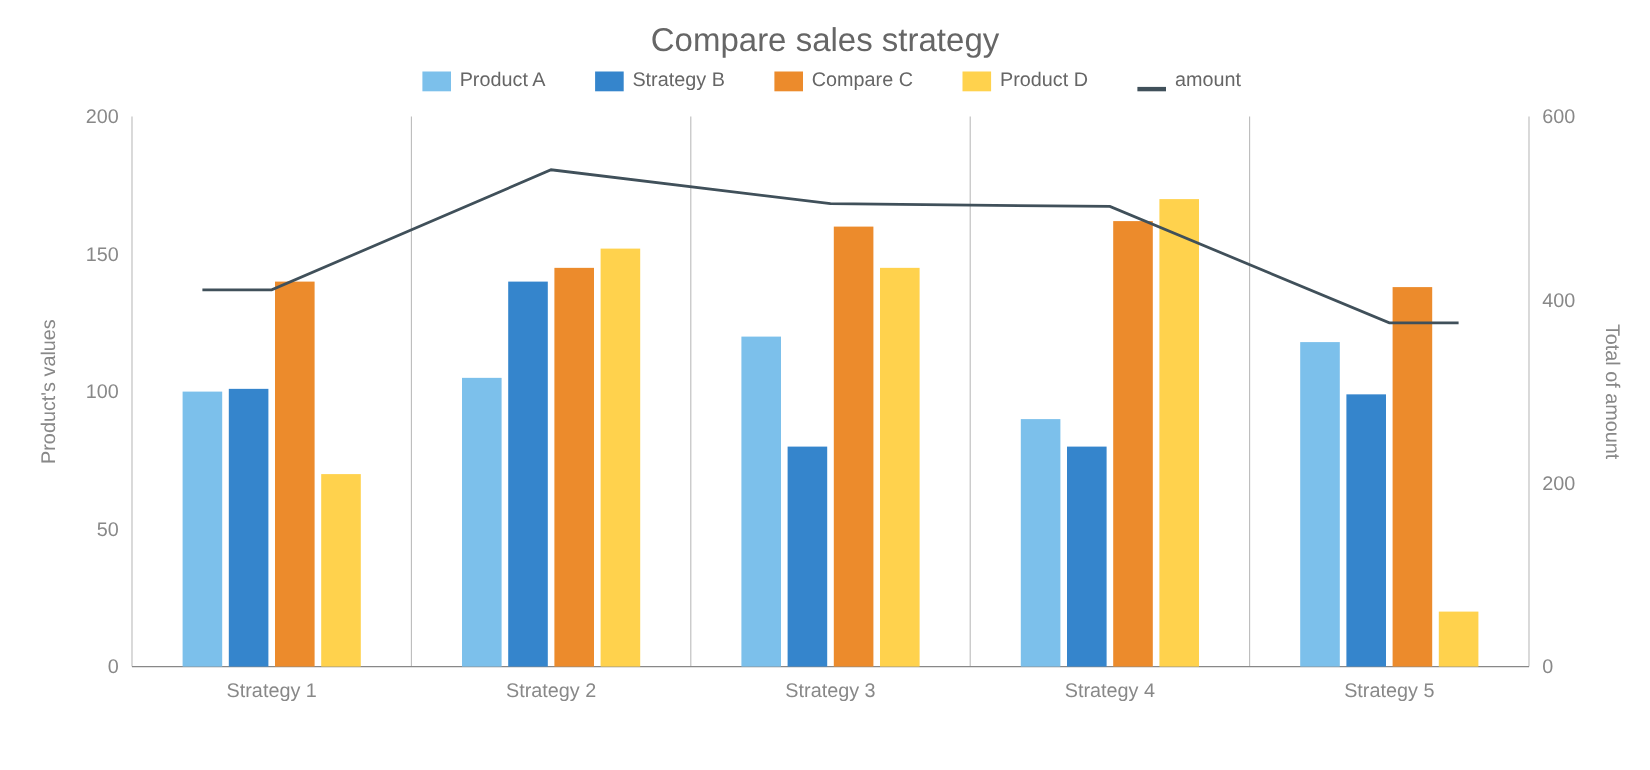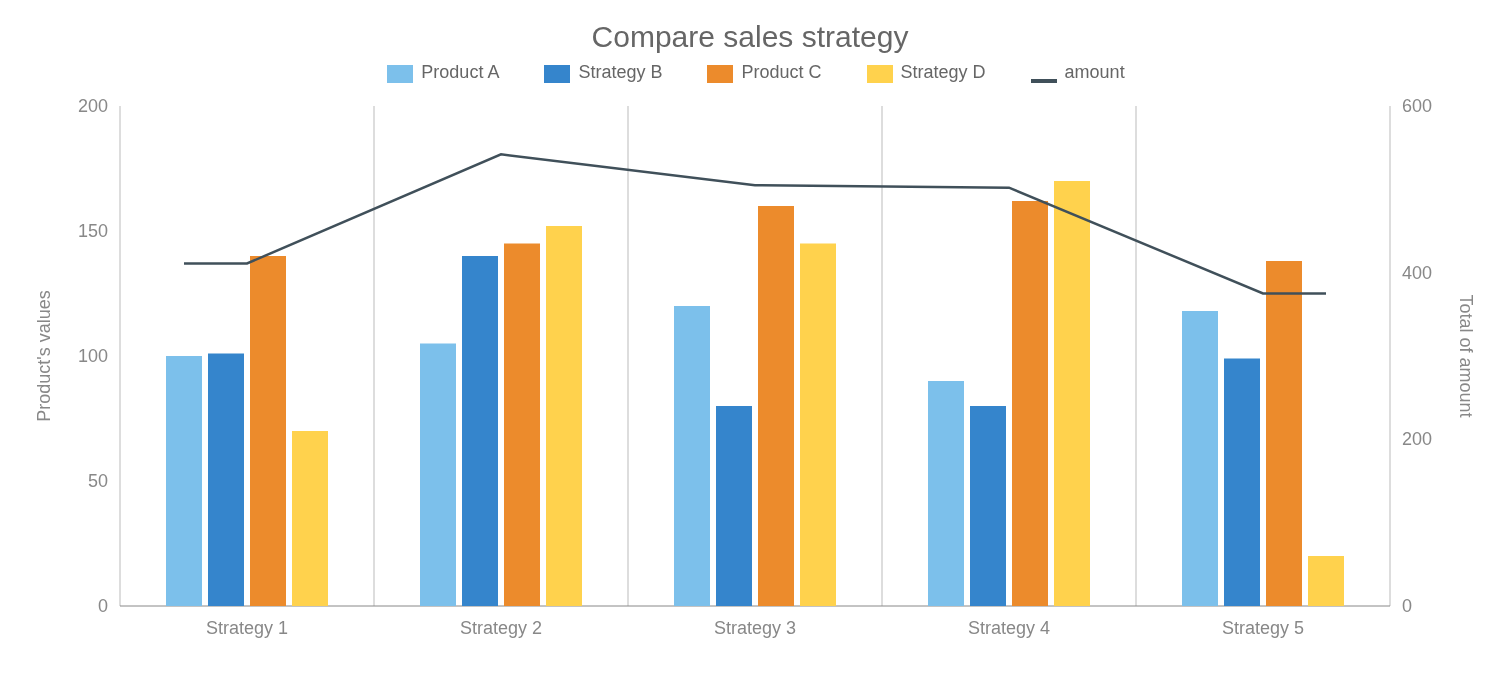--- a/index.html
+++ b/index.html
@@ -65,25 +65,25 @@
     <span class="item">
       <span class="swatch" style="background:#7cc0eb"></span>
       <span>Product A</span>
     </span>
     <span class="item">
       <span class="swatch" style="background:#3585cc"></span>
       <span>Strategy B</span>
     </span>
     <span class="item">
       <span class="swatch" style="background:#ec8b2c"></span>
-      <span>Product C</span>
+      <span>Compare C</span>
     </span>
     <span class="item">
       <span class="swatch" style="background:#ffd24d"></span>
-      <span>Strategy D</span>
+      <span>Product D</span>
     </span>
     <span class="item">
       <span class="swatch line" style="background:#40505a"></span>
       <span>amount</span>
     </span>
   </div>
 
   <div class="plot">
     <svg id="chart-svg" width="1460" height="560">
         <line x1="100" y1="10" x2="100" y2="510" class="grid-line"></line>

